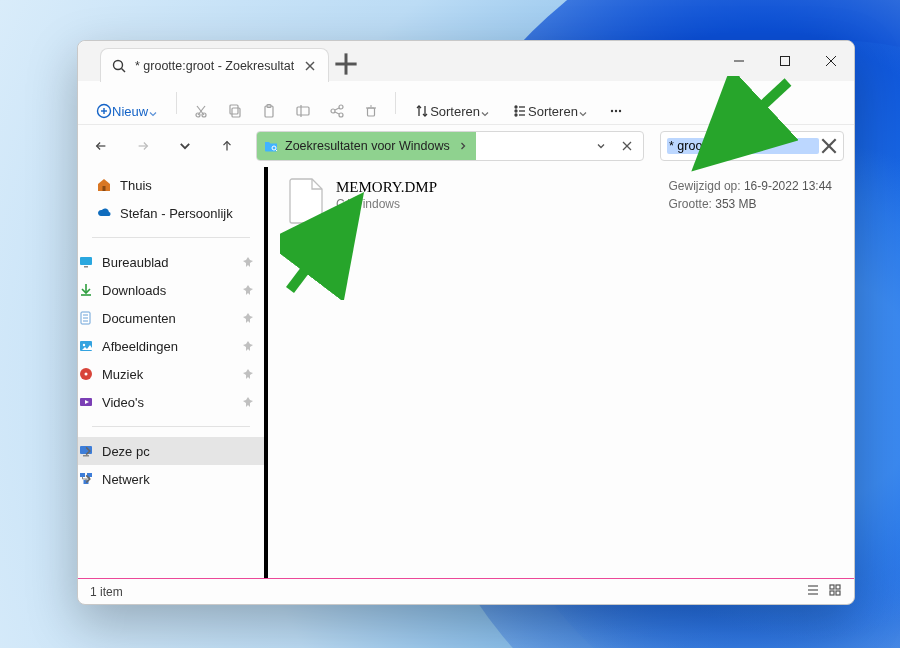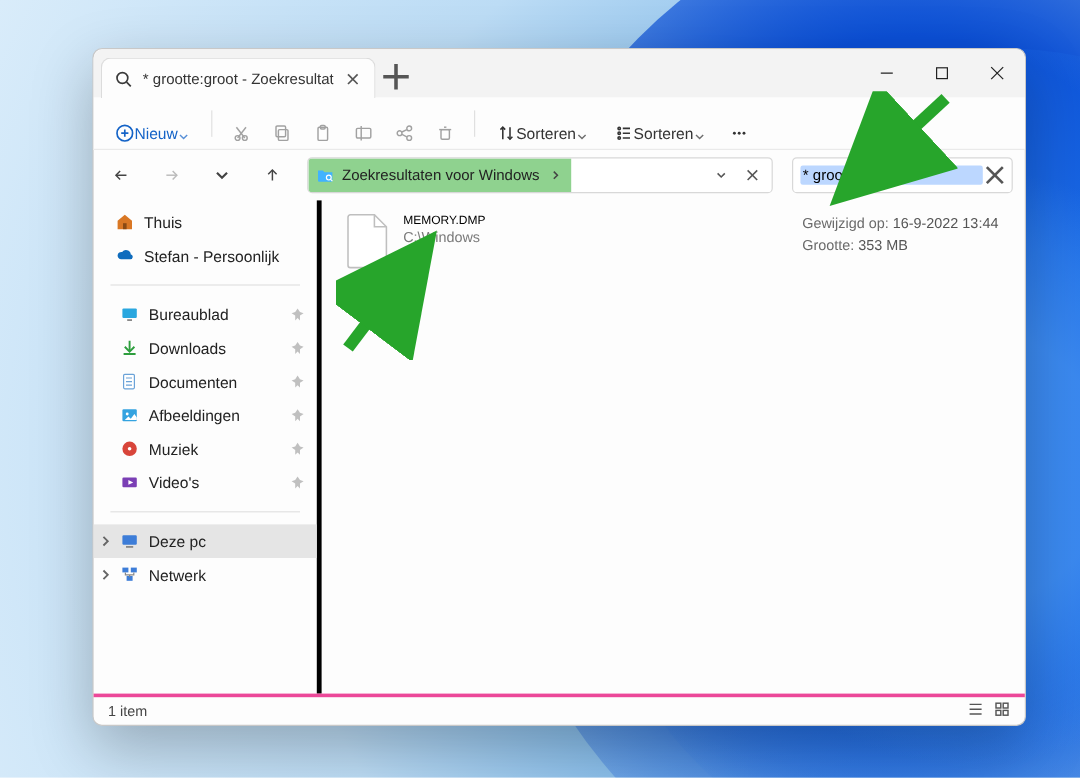--- a/index.html
+++ b/index.html
@@ -18,21 +18,21 @@
   .window {
     position:absolute; left:77px; top:40px; width:778px; height:565px;
     background:#fdfdfd; border:1px solid #c8c8c8; border-radius:8px;
     box-shadow:0 18px 50px rgba(0,0,0,.25);
     display:flex; flex-direction:column;
   }
 
   
   .titlebar { height:40px; display:flex; align-items:flex-end; background:#f3f3f3; border-radius:8px 8px 0 0; position:relative;}
   .tab {
-    margin-left:6px; height:34px; background:#fdfdfd; border:1px solid #dcdcdc; border-bottom:none;
+    margin-left:22px; height:34px; background:#fdfdfd; border:1px solid #dcdcdc; border-bottom:none;
     border-radius:8px 8px 0 0; display:flex; align-items:center; gap:8px;
     padding:0 10px 0 10px; min-width:210px; position:relative; top:1px;
     font-size:12.5px; color:#333;
   }
   .tab .ico { width:16px;height:16px; color:#3a3a3a; display:flex;align-items:center;justify-content:center;}
   .tab .lbl { flex:1; white-space:nowrap; overflow:hidden; text-overflow:ellipsis;}
   .tab .close { width:16px;height:16px; color:#555; cursor:default;}
   .newtab { width:34px; height:34px; display:flex;align-items:center;justify-content:center; color:#555; font-size:16px;}
   .winbtns { position:absolute; right:0; top:0; height:40px; display:flex;}
   .winbtns div{ width:46px; display:flex;align-items:center;justify-content:center; color:#222;}
@@ -62,40 +62,40 @@
   .addr-tail .ab{width:24px;height:24px;display:flex;align-items:center;justify-content:center;color:#555;border-radius:4px;}
   .addr-tail .ab.chev svg{width:10px;height:10px}
   .addr-tail .ab.refresh svg,.addr-tail .ab.clear svg{width:12px;height:12px}
   .searchbox{ width:184px; height:30px; border:1px solid #d8d8d8; border-radius:4px; display:flex; align-items:center; padding:0 4px 0 6px; background:#fff;}
   .searchbox .query{flex:1; font-size:12.5px; background:#bcd7ff; padding:1px 2px; color:#000; border-radius:2px;}
   .searchbox .sx{width:20px;height:20px;display:flex;align-items:center;justify-content:center;color:#555;}
 
   
   .body { flex:1; display:flex; min-height:0;}
   .sidebar{ width:190px; border-right:4px solid #000000; padding:4px 0 0 0; overflow:hidden;}
-  .sb-item{ height:28px; display:flex;align-items:center; gap:8px; padding-left:22px; font-size:13px; color:#222; position:relative;}
+  .sb-item{ height:28px; display:flex;align-items:center; gap:8px; font-size:13px; color:#222; position:relative;}
   .sb-item .ico{width:16px;height:16px;display:flex;align-items:center;justify-content:center;}
   .sb-item .pin{position:absolute; right:10px; width:12px;height:12px; opacity:.4;}
   .sb-divider{height:1px;background:#e2e2e2;margin:10px 14px;}
   .sb-exp{position:absolute;left:4px;width:12px;height:12px;color:#666;}
   .sb-item.sel{background:#e5e5e5;}
   .sb-item.top{padding-left:18px;}
 
   .content{ flex:1; position:relative; padding:10px 18px 0 18px; font-size:13px; color:#222;}
   .file-row{display:flex; align-items:flex-start; gap:10px;}
   .file-ico{width:40px;height:48px;}
   .file-text{display:flex;flex-direction:column;gap:1px; padding-top:2px;}
-  .file-name{font-size:10px;color:#000;}
+  .file-name{font-size:15px;color:#000;font-family:Liberation Serif, serif;}
   .file-path{font-size:12px;color:#7a7a7a;}
   .file-meta{position:absolute; right:22px; top:10px; font-size:12px; color:#555; text-align:left;}
   .file-meta div{line-height:1.5;}
   .file-meta span.k{color:#6a6a6a;}
 
   
-  .status{height:26px;border-top:3px solid #ec4899;display:flex;align-items:center;justify-content:space-between;padding:0 12px;font-size:12px;color:#444;}
+  .status{height:26px;border-top:1px solid #ec4899;display:flex;align-items:center;justify-content:space-between;padding:0 12px;font-size:12px;color:#444;}
   .viewsw{display:flex;gap:8px;color:#555;}
   .viewsw svg{width:14px;height:14px;}
 
   
   .arrow{position:absolute; pointer-events:none;}
 </style>
 </head>
 <body>
 
 <div class="swirl">

